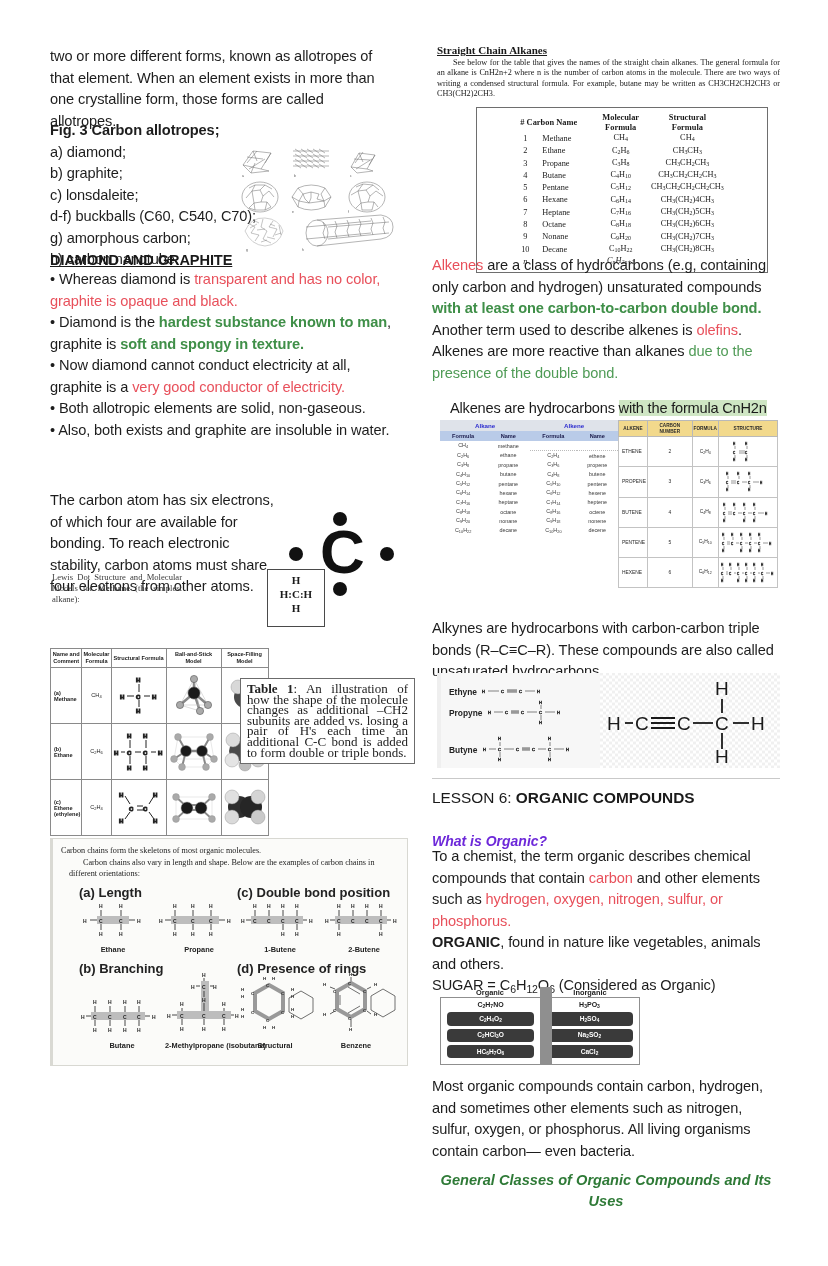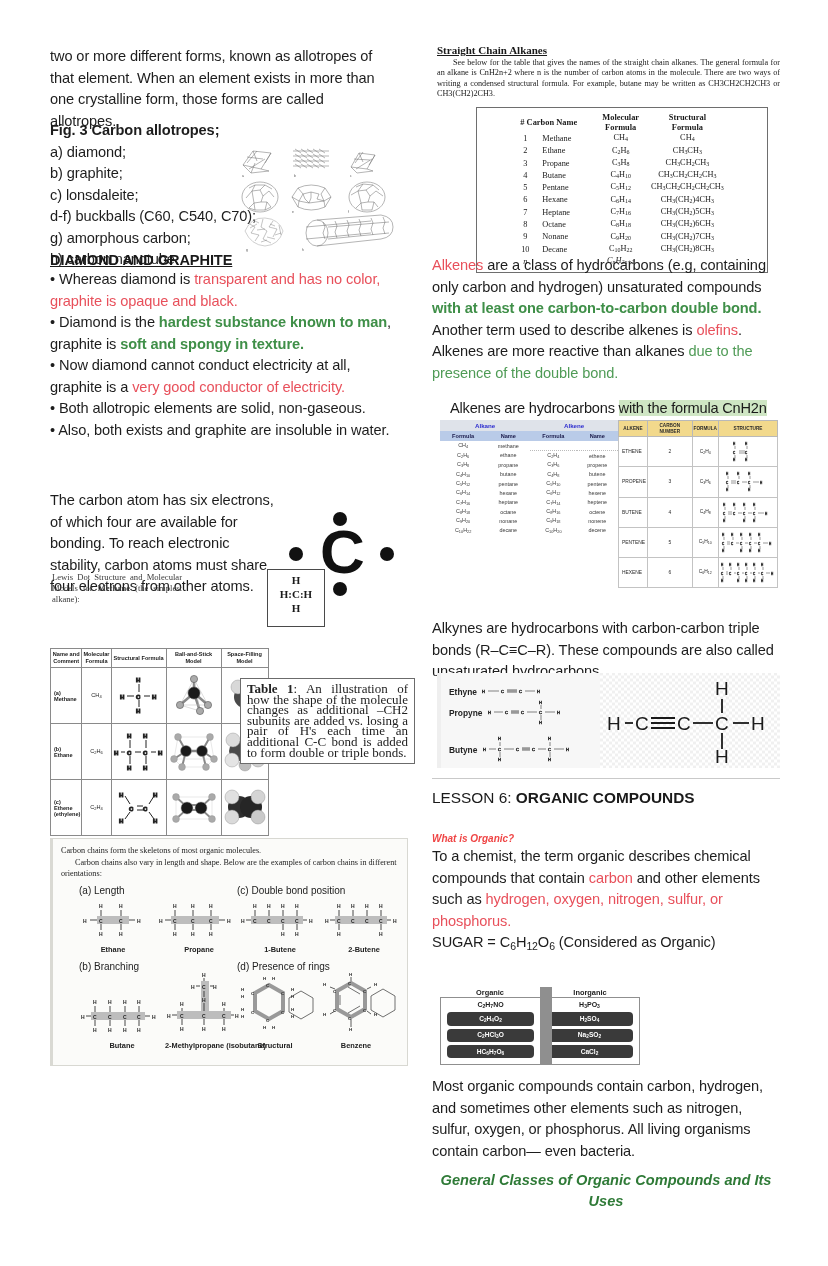--- a/index.html
+++ b/index.html
@@ -75,21 +75,21 @@
   }
 
   
   #carbon-chains-figure {
     position:absolute; left:50px; top:838px; width:358px; height:228px;
     background:#fbfbf9; border:1px solid #d8d8d2; border-left:3px solid #d9d9d3;
     padding:6px 8px;
     font-family:"Liberation Serif", serif; color:#222;
   }
   #carbon-chains-figure .cc-text { font-size:8.2px; line-height:11px; }
-  .cc-sub { font-family:"Liberation Sans", sans-serif; font-weight:normal; font-size:10px; }
+  .cc-sub { font-family:"Liberation Sans", sans-serif; font-weight:bold; font-size:13px; }
   .cc-name { font-family:"Liberation Sans", sans-serif; font-weight:bold; font-size:7.4px; text-align:center; }
 
   
   #alkane-info-box {
     position:absolute; left:437px; top:44px; width:343px;
     font-family:"Liberation Serif", serif; color:#1a1a1a;
   }
   #alkane-info-title { font-weight:bold; font-size:11px;text-decoration:underline; }
   #alkane-info-text { font-size:8.2px; line-height:10.4px; text-align: justify; margin-top:2px; }
   #alkane-table-wrap {
@@ -144,22 +144,22 @@
     background: repeating-conic-gradient(#ffffff 0% 25%, #f0f0f0 0% 50%) 50% / 6px 6px;
   }
   #propyne-big {
     position:absolute; left:0; top:0; width:180px; height:95px;
     display:flex; align-items:center; justify-content:center;
     font-family:"Liberation Sans", sans-serif; font-size:19px; color:#1a1a1a;
   }
   #section-rule { position:absolute; left:432px; top:778px; width:348px; border-top:1px solid #c9c9c9; }
   #lesson6-heading { position:absolute; left:432px; top:789px; font-size:15.4px; }
   #what-is-organic-heading {
-    position:absolute; left:432px; top:833px; font-size:10px;
-    font-weight:bold; font-style:italic; color:#ef4444;
+    position:absolute; left:432px; top:833px; font-size:14px;
+    font-weight:bold; font-style:italic; color:#6d28d9;
   }
   #organic-definition { position:absolute; left:432px; top:846px; width:348px; }
   #organic-nature { position:absolute; left:432px; top:932px; width:348px; }
   #organic-inorganic-figure { position:absolute; left:440px; top:988px; width:200px; height:82px; }
   #oi-header { display:flex; font-family:"Liberation Sans", sans-serif; font-weight:bold; font-size:7.4px; color:#222; }
   #oi-header div { flex:1; text-align:center; }
   #oi-box { position:relative; border:1px solid #8f8f8f; height:68px; display:flex; }
   #oi-box > div { flex:1; padding:3px 6px; }
   #oi-divider { position:absolute; left:50%; top:-11px; bottom:0; width:1px; background:#8f8f8f; }
   .oi-top { text-align:center; font-weight:bold; font-size:7px; color:#1a1a1a; margin-bottom:3px; }
@@ -450,21 +450,21 @@
         </tr>
       </tbody>
     </table>
     <div id="table1-caption">
       <span class="b">Table 1</span><span>: An illustration of how the shape of the molecule changes as additional –CH2 subunits are added vs. losing a pair of H's each time an additional C-C bond is added to form double or triple bonds.</span>
     </div>
   </div>
 
   <div id="carbon-chains-figure">
     <div class="cc-text">Carbon chains form the skeletons of most organic molecules.</div>
-    <div class="cc-text" style="text-indent:14px; margin-top:1px;">Carbon chains also vary in length and shape. Below are the examples of carbon chains in different orientations:</div>
+    <div class="cc-text" style="text-indent:14px; margin-top:1px;margin-left:8px;">Carbon chains also vary in length and shape. Below are the examples of carbon chains in different orientations:</div>
 
     <div style="position:relative; margin-top:6px; height:192px;">
 
       <div class="cc-sub" style="position:absolute; left:18px; top:0;">(a) Length</div>
       <div style="position:absolute; left:18px; top:14px;">
         <svg width="68" height="42" viewBox="0 0 68 42">
             <g font-family="Liberation Sans, sans-serif" font-size="5" font-weight="bold" fill="#222" stroke="#333">
           <rect x="18" y="17" width="32" height="8" fill="#bdbdbd" stroke="none"></rect>
           <text x="20" y="24" stroke="none">C</text>
               <text x="40" y="24" stroke="none">C</text>
@@ -1040,20 +1040,21 @@
     <span>LESSON 6: </span><span class="b">ORGANIC COMPOUNDS</span>
   </div>
 
   <div id="what-is-organic-heading">What is Organic?</div>
 
   <div class="body-text" id="organic-definition">
     <span>To a chemist, the term organic describes chemical compounds that contain </span><span class="red">carbon</span><span> and other elements such as </span><span class="red">hydrogen, oxygen, nitrogen, sulfur, or phosphorus.</span>
   </div>
 
   <div class="body-text" id="organic-nature">
+    <div><span class="b">ORGANIC</span><span>, found in nature like vegetables, animals and others.</span></div>
     <div>SUGAR = C<sub>6</sub>H<sub>12</sub>O<sub>6</sub> (Considered as Organic)</div>
   </div>
 
   <div id="organic-inorganic-figure">
     <div id="oi-header">
       <div>Organic</div>
       <div>Inorganic</div>
     </div>
     <div id="oi-box">
       <div id="oi-divider"></div>

